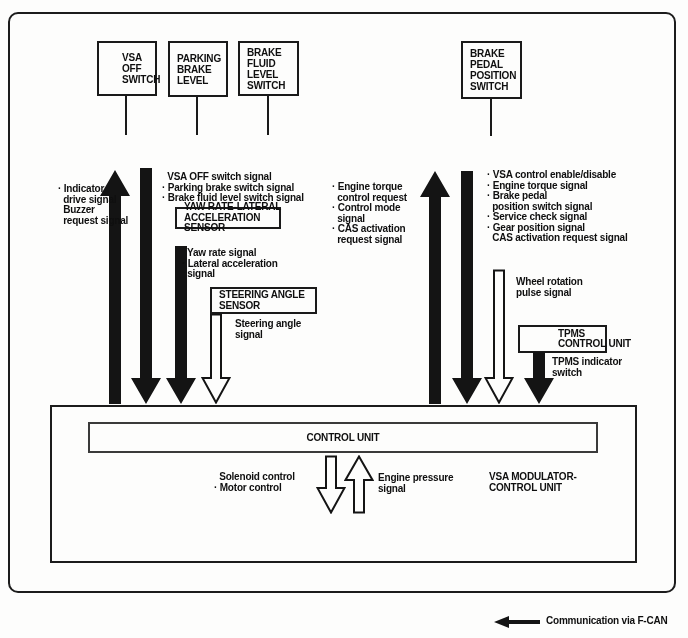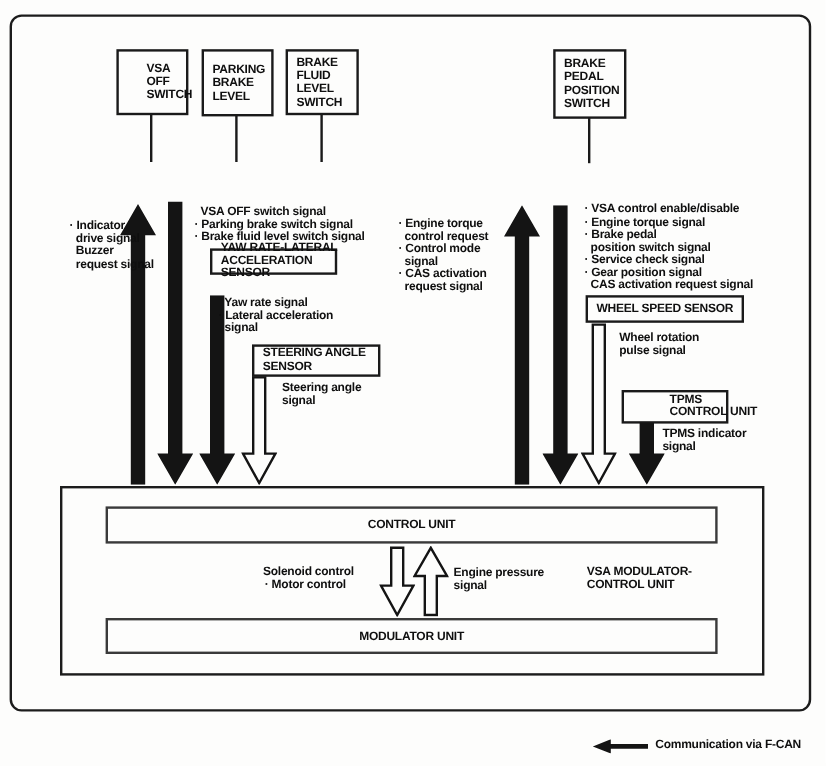--- a/index.html
+++ b/index.html
@@ -57,21 +57,20 @@
   <div class="vline" style="left:267px; top:95px; height:40px;"></div>
   <div class="vline" style="left:490px; top:98px; height:38px;"></div>
 
 
   <div class="box pad" style="left:175px; top:207px; width:106px; height:22px; line-height:10.5px;">YAW RATE-LATERAL
 ACCELERATION
 SENSOR</div>
   <div class="box pad" style="left:210px; top:287px; width:107px; height:27px; line-height:10.5px;">STEERING ANGLE
 SENSOR</div>
 
-  <div class="box ctr" style="left:488px; top:246px; width:132px; height:23px;">WHEEL SPEED SENSOR</div>
   <div class="box pad" style="left:518px; top:325px; width:89px; height:28px; line-height:10.5px;padding-left:38px;">TPMS
 CONTROL UNIT</div>
 
   <svg class="ar" style="left:100px; top:170px;" width="30" height="234" viewBox="0 0 30 234">
     <polygon class="solid" points="9,234 9,26 0,26 15,0 30,26 21,26 21,234"></polygon>
     </svg>
   <svg class="ar" style="left:131px; top:168px;" width="30" height="236" viewBox="0 0 30 236">
     <polygon class="solid" points="9,0 21,0 21,210 30,210 15,236 0,210 9,210"></polygon>
     </svg>
   <svg class="ar" style="left:166px; top:246px;" width="30" height="158" viewBox="0 0 30 158">
@@ -115,34 +114,33 @@
   <div class="lbl" style="left:487px; top:170px;">· VSA control enable/disable
 · Engine torque signal
 · Brake pedal
   position switch signal
 · Service check signal
 · Gear position signal
   CAS activation request signal</div>
   <div class="lbl" style="left:516px; top:277px;">Wheel rotation
 pulse signal</div>
   <div class="lbl" style="left:552px; top:357px;">TPMS indicator
-signal</div>
+switch</div>
 
   <div class="frame" style="left:50px; top:405px; width:587px; height:158px; border-radius:0;"></div>
   <div class="box ctr thin" style="left:88px; top:422px; width:510px; height:31px;">CONTROL UNIT</div>
-  <div class="box ctr thin" style="left:88px; top:515px; width:510px; height:30px;">MODULATOR UNIT</div>
 
   <svg class="ar" style="left:316px; top:455px;" width="30" height="59" viewBox="0 0 30 59">
     <polygon class="hollow" points="10,1.5 20,1.5 20,33 28.5,33 15,57.5 1.5,33 10,33"></polygon>
     </svg>
   <svg class="ar" style="left:344px; top:455px;" width="30" height="59" viewBox="0 0 30 59">
     <polygon class="hollow" points="10,57.5 10,25 1.5,25 15,1.5 28.5,25 20,25 20,57.5"></polygon>
     </svg>
 
-  <div class="lbl" style="left:214px; top:472px;text-align:center;">  Solenoid control
+  <div class="lbl" style="left:214px; top:472px;">  Solenoid control
 · Motor control</div>
   <div class="lbl" style="left:378px; top:473px;">Engine pressure
 signal</div>
   <div class="lbl" style="left:489px; top:472px;">VSA MODULATOR-
 CONTROL UNIT</div>
 
   <svg class="ar" style="left:494px; top:616px;" width="46" height="12" viewBox="0 0 46 12">
     <polygon class="solid" points="0,6 15,0 15,4 46,4 46,8 15,8 15,12"></polygon>
     </svg>
   <div class="lbl" style="left:546px; top:616px;">Communication via F-CAN</div>

